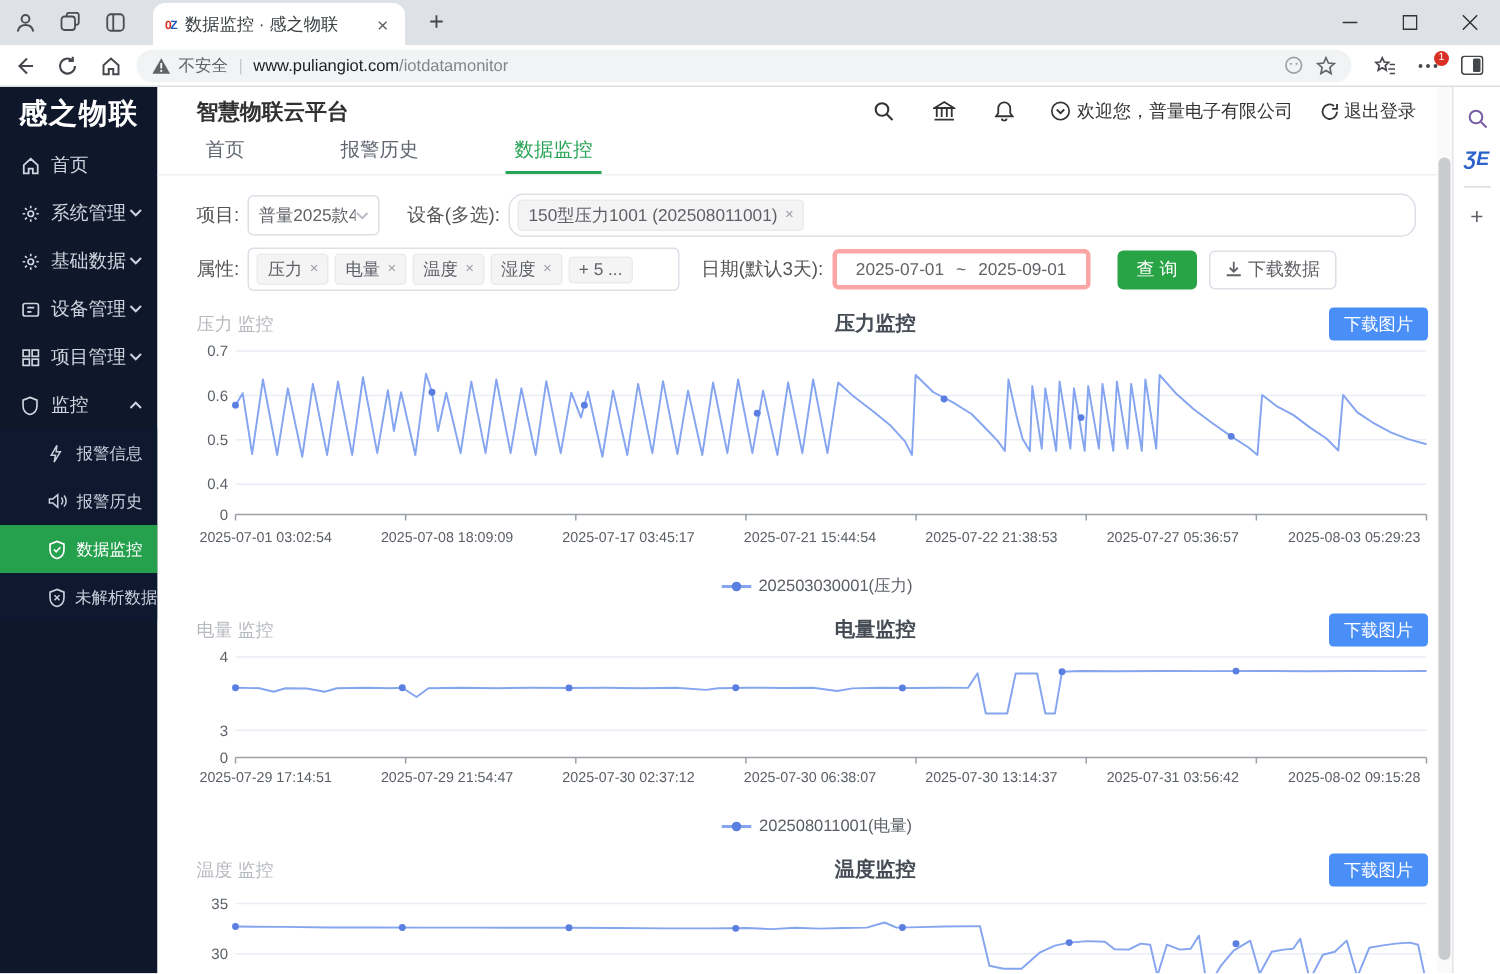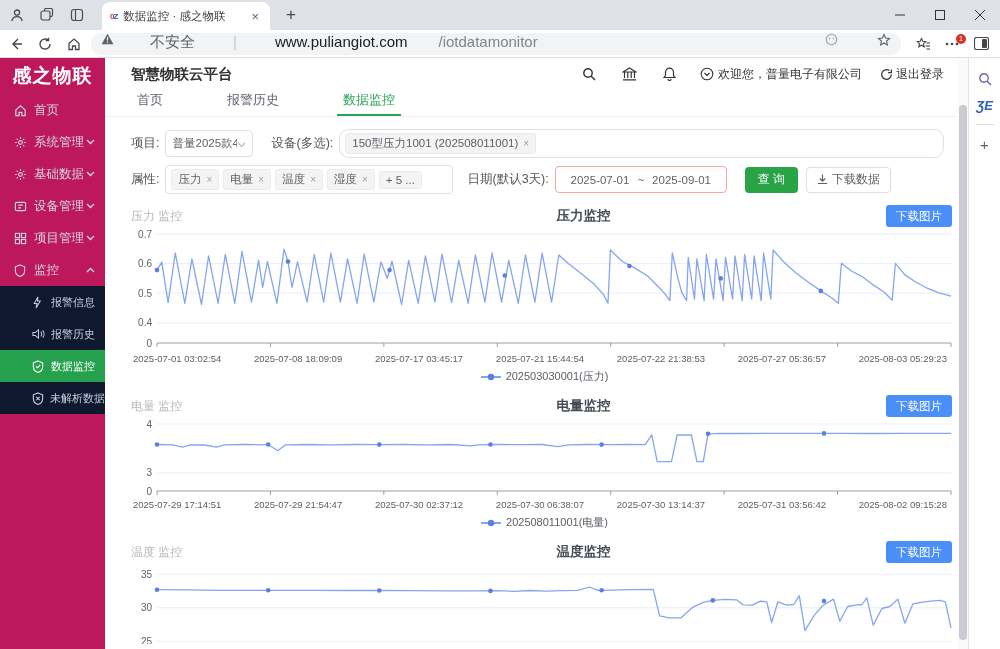--- a/index.html
+++ b/index.html
@@ -15,36 +15,36 @@
   .btab .fav .r{color:#d93025;} .btab .fav .b{color:#1a56c4;}
   .btab .t { flex:1; white-space:nowrap; overflow:hidden; }
   .btab .x { color:#5f6368; font-size:13px; padding:0 3px; }
   .newtab { font-size:17px; color:#45484c; margin-left:10px; padding:0 6px; }
   .winctl { margin-left:auto; display:flex; height:30px; }
   .winctl div { width:40px; display:flex; align-items:center; justify-content:center; font-size:12px; color:#333; }
 
   
   .toolbar { height:28px; background:#fff; border-bottom:1px solid #dcdee1; display:flex; align-items:center; flex-shrink:0; }
   .tb-icon { width:26px; height:22px; display:flex; align-items:center; justify-content:center; color:#44474b; margin-left:3px; }
-  .urlbar { height:22px; flex:1; max-width:810px; margin-left:4px; background:#f1f3f4; border-radius:12px; display:flex; align-items:flex-start; padding:0 10px; font-size:15px;gap:31px; }
+  .urlbar { height:22px; flex:1; max-width:810px; margin-left:4px; background:#f1f3f4; border-radius:12px; display:flex; align-items:center; padding:0 10px; font-size:11px; }
   .urlbar .warn { display:flex; align-items:center; margin-right:5px; }
   .urlbar .sec { color:#5f6368; margin-right:7px; }
   .urlbar .sep { color:#c4c7cb; margin-right:7px; }
   .urlbar .dom { color:#202124; }
   .urlbar .path { color:#80868b; flex:1; }
   .urlbar .in-ic { margin-left:8px; color:#5f6368; display:flex; align-items:center;}
   .tb-right { display:flex; align-items:center; margin-left:6px; margin-right:4px; }
   .tb-right .tb-icon { position:relative; }
   .badge { position:absolute; top:1px; right:-1px; min-width:10px; height:10px; background:#d93025; color:#fff; border-radius:5px; font-size:7px; display:flex; align-items:center; justify-content:center; }
 
   
   .viewport { flex:1; display:flex; position:relative; overflow:hidden; }
 
   
-  .sidebar { width:105px; background:#be185d; color:#d8dde6; flex-shrink:0; display:flex; flex-direction:column; }
+  .sidebar { width:105px; background:#0f172a; color:#d8dde6; flex-shrink:0; display:flex; flex-direction:column; }
   .brand { height:30px; display:flex; align-items:center; justify-content:center; color:#fff; font-size:19px; font-weight:bold; letter-spacing:1px; padding-top:6px; }
   .nav { margin-top:6px; }
   .nav-item { height:32px; display:flex; align-items:center; font-size:12.5px; color:#cfd6e0; cursor:pointer; }
   .nav-item .ic { width:14px; margin-left:14px; display:flex; align-items:center; }
   .nav-item .lb { margin-left:6px; flex:1; white-space:nowrap; }
   .nav-item .ch { margin-right:10px; display:flex; }
   .subnav { background:#0e1930; }
   .sub-item { height:32px; display:flex; align-items:center; font-size:11px; color:#c7cedb; cursor:pointer; }
   .sub-item .ic { width:13px; margin-left:32px; display:flex; }
   .sub-item .lb { margin-left:6px; white-space:nowrap; }
@@ -72,34 +72,34 @@
   .frow { display:flex; align-items:center; margin-bottom:7px; }
   .flabel { font-size:12.5px; color:#555; margin-right:6px; white-space:nowrap; }
   .select { width:88px; height:27px; border:1px solid #dcdfe6; border-radius:4px; display:flex; align-items:center; padding:0 6px; font-size:11.5px; color:#606266; }
   .select .val { flex:1; white-space:nowrap; overflow:hidden; }
   .select .caret { color:#b4b9c2; }
   .box { border:1px solid #dcdfe6; border-radius:4px; display:flex; align-items:center; padding:2px 5px; min-height:29px; }
   .devbox { flex:1; margin-right:14px;border-radius:10px; }
   .tag { background:#f4f4f5; border:1px solid #ebebee; border-radius:3px; font-size:11.5px; color:#5d6066; padding:2px 6px; display:flex; align-items:center; margin:1px 4px 1px 0; white-space:nowrap; }
   .tag .tx { margin-left:5px; color:#9b9ea6; font-size:10px; }
   .attrbox { width:288px; margin-right:14px; }
-  .datebox { width:172px; height:27px; border:1px solid #fca5a5; border-radius:4px; display:flex; align-items:center; justify-content:center; font-size:11.5px; color:#606266; margin-right:18px; }
+  .datebox { width:172px; height:27px; border:3px solid #fca5a5; border-radius:4px; display:flex; align-items:center; justify-content:center; font-size:11.5px; color:#606266; margin-right:18px; }
   .datebox span { margin:0 8px; }
   .btn-green { background:#28a346; color:#fff; font-size:12px; border:none; border-radius:4px; height:26px; padding:0 13px; margin-right:8px; cursor:pointer; }
   .btn-plain { background:#fff; color:#606266; font-size:12px; border:1px solid #dcdfe6; border-radius:4px; height:26px; padding:0 10px; display:flex; align-items:center; cursor:pointer; }
   .btn-plain svg { margin-right:4px; }
 
   
   .chart-block { margin-top:10px; }
   .chart-head { display:flex; align-items:center; height:24px; }
   .chart-side { font-size:12px; color:#b6b9be; width:150px; }
   .chart-title { flex:1; text-align:center; font-size:13.5px; font-weight:bold; color:#464c55; }
   .btn-blue { background:#4a8ff8; color:#fff; font-size:11.5px; border:none; border-radius:3px; height:22px; padding:0 10px; margin-right:6px; cursor:pointer; width:66px; }
   .xlabels { display:flex; justify-content:space-between; font-size:9.5px; color:#5a5f66; padding:1px 11px 0 2px; }
-  .legend { display:flex; align-items:center; justify-content:center; font-size:11px; color:#5a5f66; margin-top:5px; }
+  .legend { display:flex; align-items:center; justify-content:center; font-size:11px; color:#5a5f66; margin-top:19px; }
   .legend svg { margin-right:5px; }
 
   
   .pscroll { width:10px; flex-shrink:0; background:#fafafa; position:relative; }
   .pscroll .thumb { position:absolute; left:1px; width:8px; border-radius:4px; background:#c9cbce; top:47px; height:535px; }
   .edgebar { width:32px; flex-shrink:0; background:#fff; border-left:1px solid #e3e5e8; display:flex; flex-direction:column; align-items:center; padding-top:8px; }
   .edgebar .e-ic { height:26px; display:flex; align-items:center; justify-content:center; color:#5f6368; }
   .edgebar .div { width:18px; border-top:1px solid #dadce0; margin:6px 0; }
   .edgebar .ze { color:#2a62c9; font-weight:bold; font-size:13px; font-style:italic; }
   .edgebar .plus { font-size:15px; color:#5f6368; }

